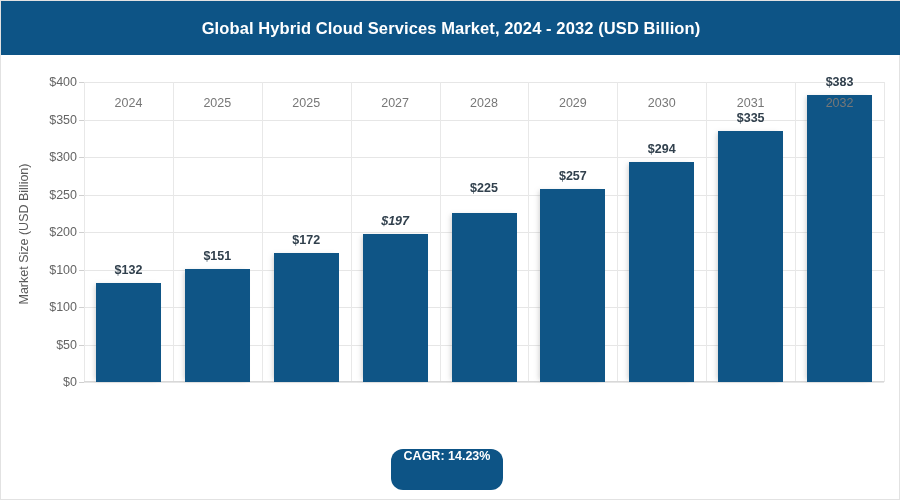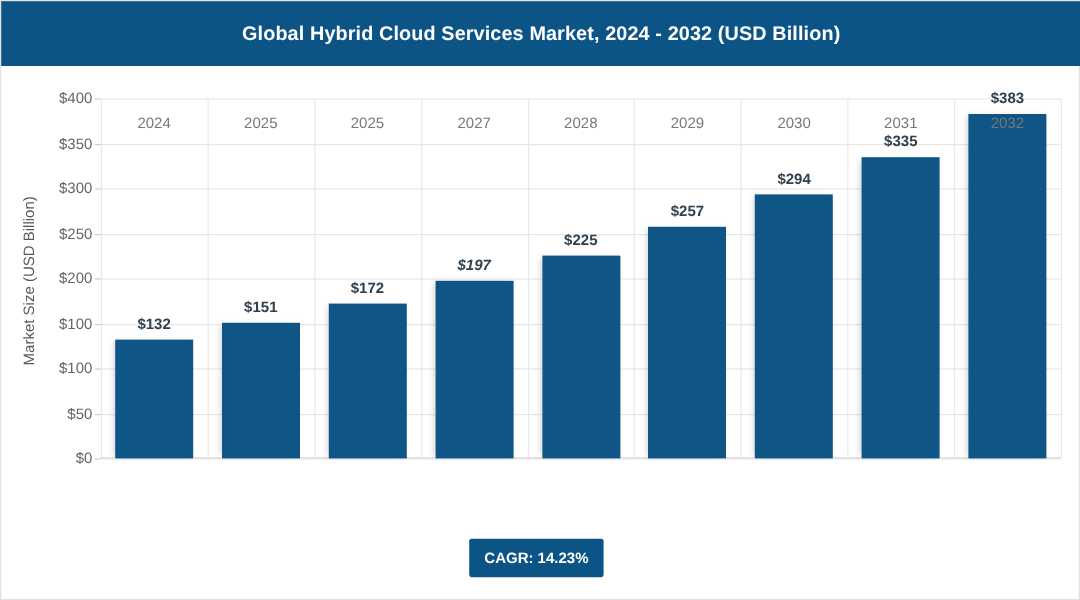--- a/index.html
+++ b/index.html
@@ -144,25 +144,24 @@
     color: #777777;
     white-space: nowrap;
   }
 
   
   #cagr-badge {
     position: absolute;
     left: 390px;
     top: 448px;
     width: 112px;
-    height: 32px;
+    height: 41px;
     background: #0d5486;
-    border-radius: 2px;
+    border-radius: 12px;
     display: flex;
-    align-items: center;
     justify-content: center;
   }
   #cagr-badge-label {
     color: #ffffff;
     font-size: 12.5px;
     font-weight: bold;
     white-space: nowrap;
   }
   #source-note {
     position: absolute;
@@ -266,21 +265,21 @@
             <div class="bar-value" style="bottom: 135px;">$172</div>
             <div class="x-tick-label">2025</div>
           </div>
           <div class="bar-wrap" style="left: 278.611px; width: 65px; height: 300px;">
             <div class="bar" style="height: 147.75px; background: rgb(15, 85, 134);"></div>
             <div class="bar-value" style="bottom: 153.75px; font-style: italic;">$197</div>
             <div class="x-tick-label">2027</div>
           </div>
           <div class="bar-wrap" style="left: 367.5px; width: 65px; height: 300px;">
             <div class="bar" style="height: 168.75px; background: rgb(15, 85, 134);"></div>
-            <div class="bar-value" style="bottom: 175px;">$225</div>
+            <div class="bar-value" style="bottom: 187px;">$225</div>
             <div class="x-tick-label">2028</div>
           </div>
           <div class="bar-wrap" style="left: 456.389px; width: 65px; height: 300px;">
             <div class="bar" style="height: 192.75px; background: rgb(15, 85, 134);"></div>
             <div class="bar-value" style="bottom: 198.75px;">$257</div>
             <div class="x-tick-label">2029</div>
           </div>
           <div class="bar-wrap" style="left: 545.278px; width: 65px; height: 300px;">
             <div class="bar" style="height: 220.5px; background: rgb(15, 85, 134);"></div>
             <div class="bar-value" style="bottom: 226.5px;">$294</div>

